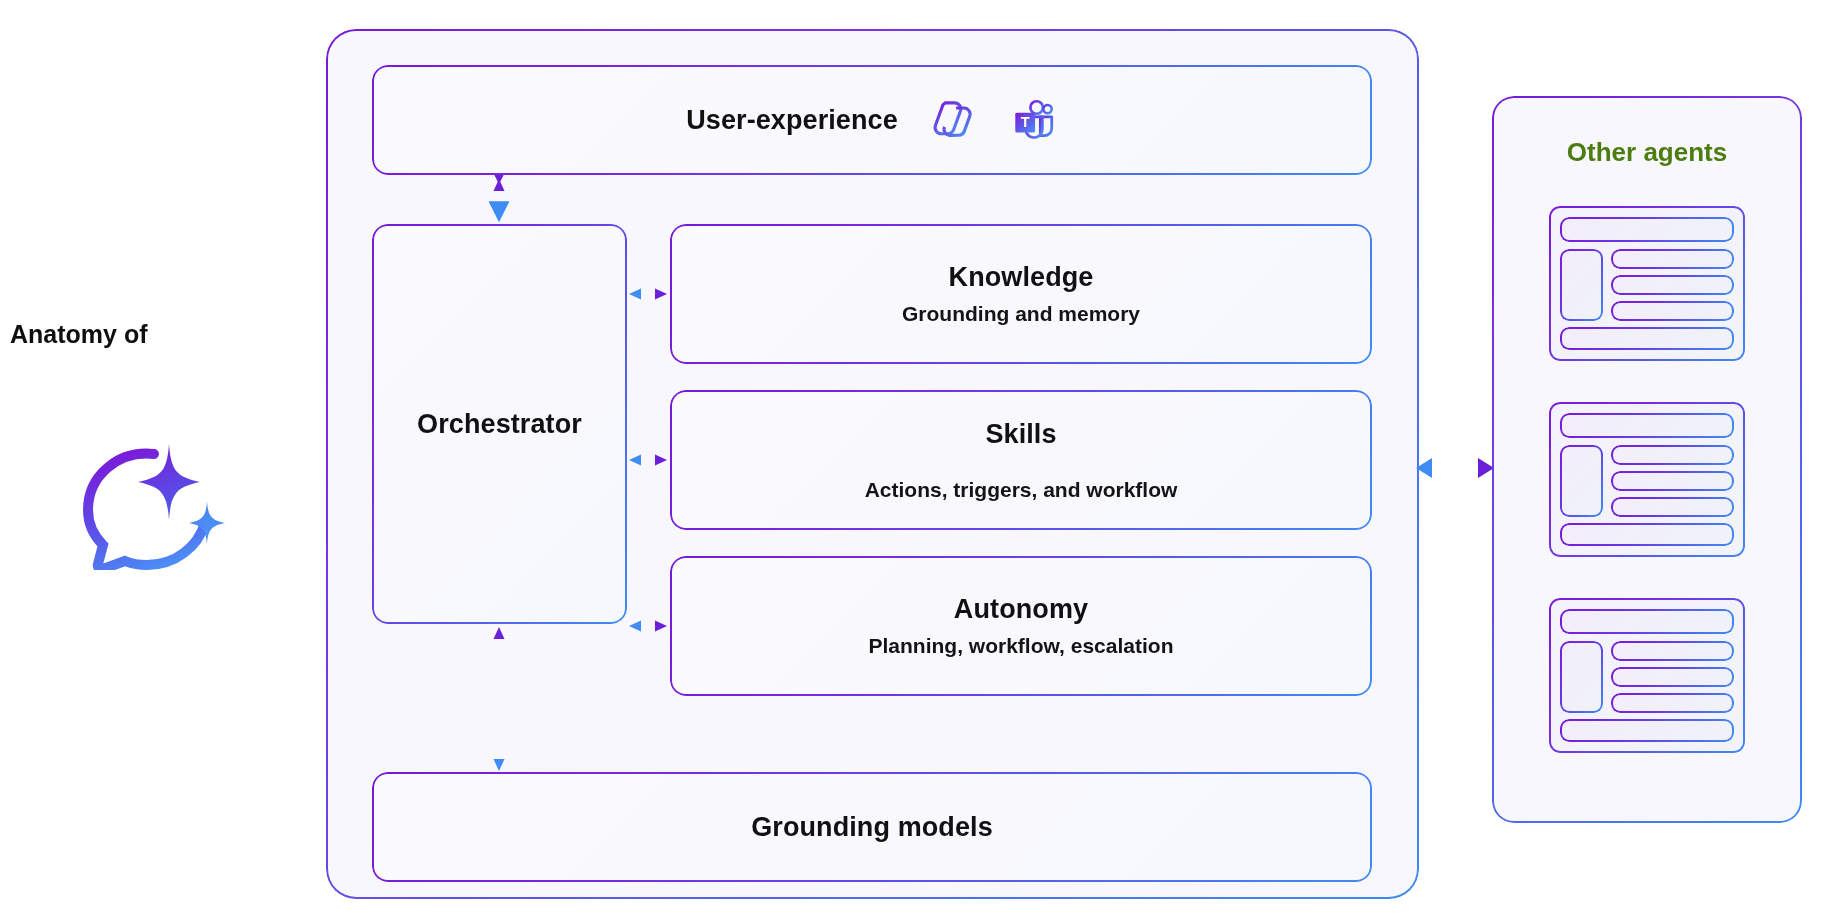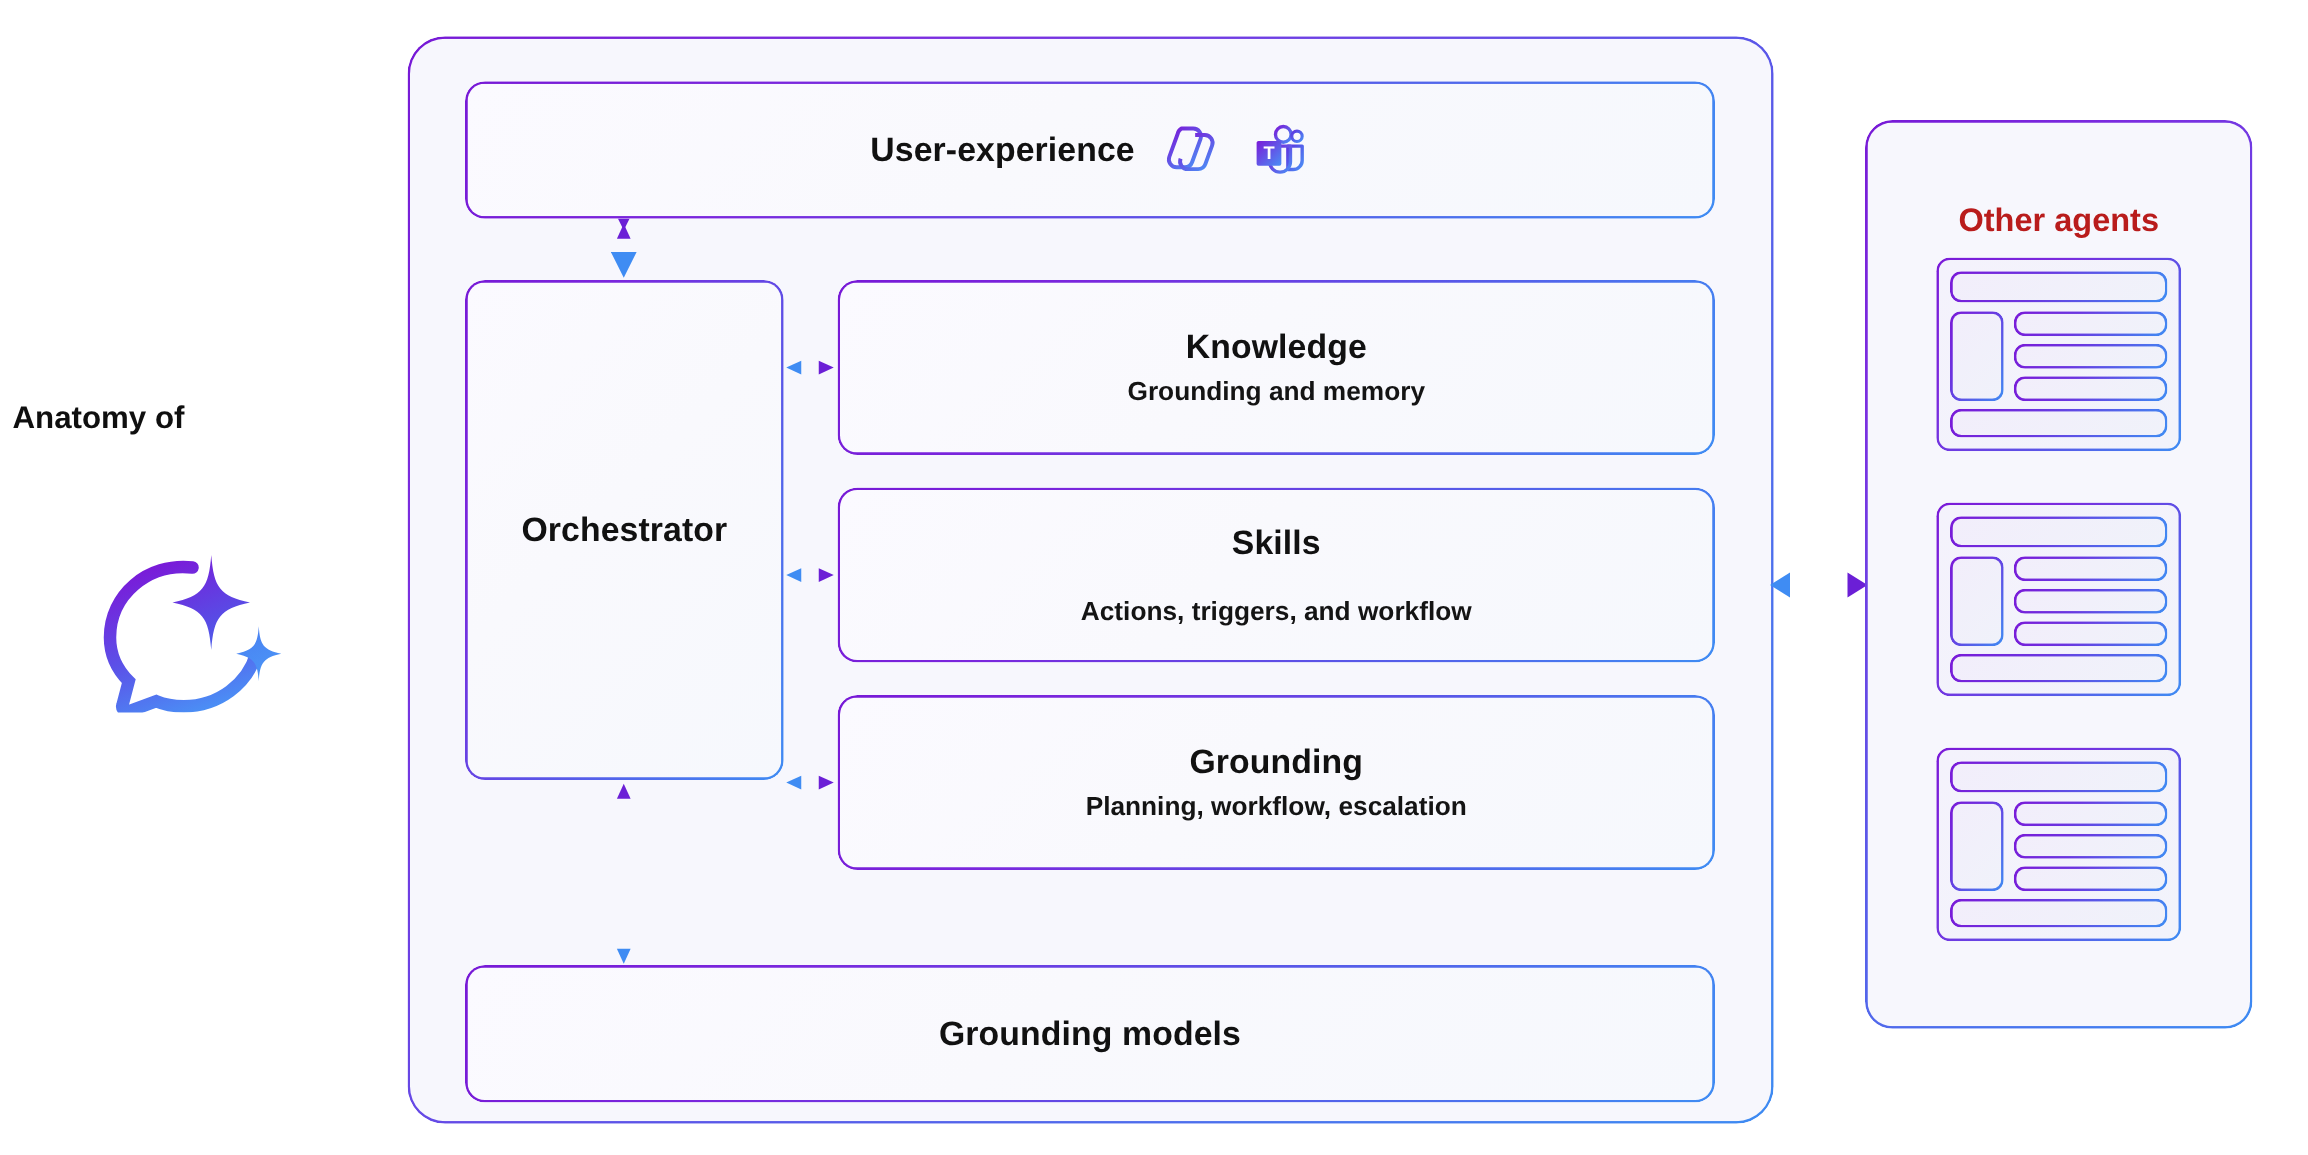--- a/index.html
+++ b/index.html
@@ -44,21 +44,21 @@
     background:linear-gradient(120deg,#7719d6 0%,#7a27dd 25%,#5a54e7 60%,#3f8cf3 100%);
     -webkit-mask:linear-gradient(#000 0 0) content-box,linear-gradient(#000 0 0);
     -webkit-mask-composite:xor;mask:linear-gradient(#000 0 0) content-box,linear-gradient(#000 0 0);
     mask-composite:exclude;pointer-events:none;
   }
   .panel-title{font-size:27px;font-weight:700;letter-spacing:.1px;z-index:2;}
   .panel-sub{font-size:21px;font-weight:700;margin-top:9px;z-index:2;color:#141414;}
 
   
   #ux-panel{left:46px;top:36px;width:1000px;height:110px;}
-  #ux-row{display:flex;align-items:center;gap:20px;z-index:2;}
+  #ux-row{display:flex;align-items:center;gap:30px;z-index:2;}
   #ux-row .panel-title{margin:0;}
   .ux-icon{display:block;}
 
   
   #orchestrator-panel{left:46px;top:195px;width:255px;height:400px;align-items:center;}
   #orchestrator-panel .panel-title{font-weight:600;font-size:27px;}
 
   
   #knowledge-panel{left:344px;top:195px;width:702px;height:140px;}
   #skills-panel{left:344px;top:361px;width:702px;height:140px;gap:19px;}
@@ -70,21 +70,21 @@
   
   .arrow{position:absolute;pointer-events:none;}
 
   
   #other-agents-panel{
     left:1492px;top:96px;width:310px;height:727px;border-radius:22px;
     background:#f7f7fd;
   }
   #other-agents-title{
     position:absolute;left:0;right:0;top:41px;text-align:center;
-    font-size:26px;font-weight:700;color:#b91c1c;margin-top:24px;
+    font-size:26px;font-weight:700;color:#4d7c0f;
   }
   .agent-card{
     position:absolute;left:57px;width:196px;height:155px;box-sizing:border-box;
     border-radius:11px;background:linear-gradient(135deg,#f4f2fc 0%,#f2f3fb 100%);
   }
   .agent-card::before{
     content:"";position:absolute;inset:0;border-radius:inherit;padding:2px;
     background:linear-gradient(130deg,#7a1ad8 0%,#7b2ade 30%,#5a55e7 65%,#3f8cf3 100%);
     -webkit-mask:linear-gradient(#000 0 0) content-box,linear-gradient(#000 0 0);
     -webkit-mask-composite:xor;mask:linear-gradient(#000 0 0) content-box,linear-gradient(#000 0 0);
@@ -239,21 +239,21 @@
     <span class="panel-title">Knowledge</span>
     <span class="panel-sub">Grounding and memory</span>
   </div>
 
   <div class="panel" id="skills-panel">
     <span class="panel-title">Skills</span>
     <span class="panel-sub">Actions, triggers, and workflow</span>
   </div>
 
   <div class="panel" id="autonomy-panel">
-    <span class="panel-title">Grounding</span>
+    <span class="panel-title">Autonomy</span>
     <span class="panel-sub">Planning, workflow, escalation</span>
   </div>
 
   <div class="panel" id="foundation-panel">
     <span class="panel-title">Grounding models</span>
   </div>
 </div>
 
 <svg class="arrow" style="left:1414px;top:448px;width:82px;height:40px;" xmlns="http://www.w3.org/2000/svg">
   <defs>

